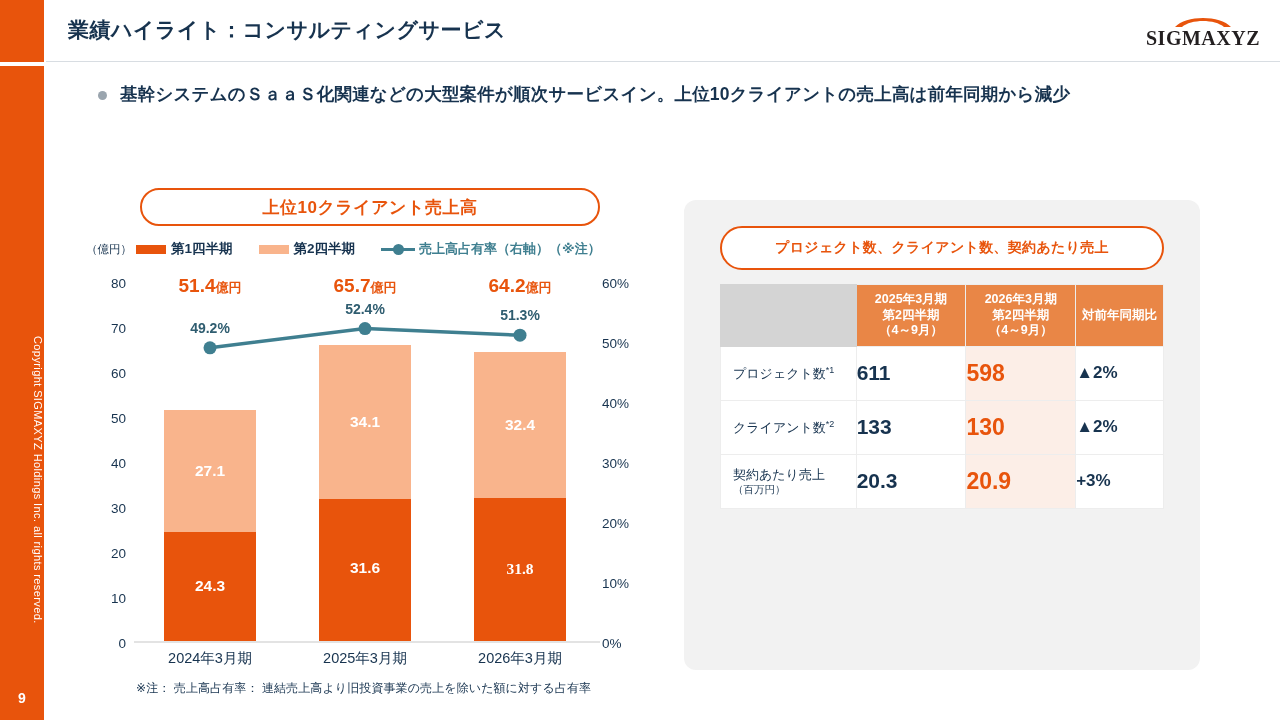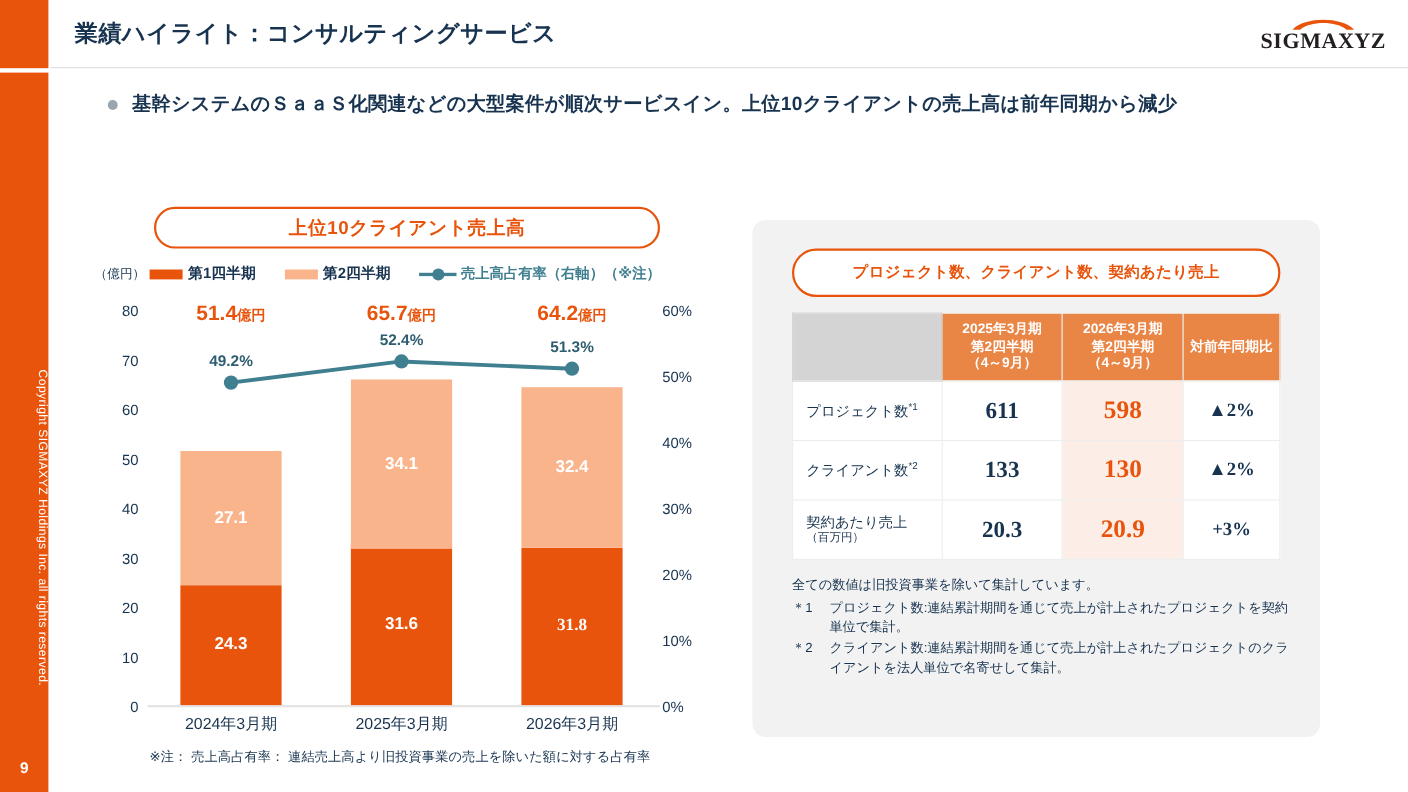--- a/index.html
+++ b/index.html
@@ -101,21 +101,21 @@
   #table { position:absolute; left:36px; top:84px; width:444px; }
   table { border-collapse:collapse; width:444px; background:#fff; }
   th, td { border:1px solid #ededed; }
   thead th { color:#fff; background:#E98646; font-size:12.5px; font-weight:700; line-height:1.25; padding:7px 2px; text-align:center; }
   thead th.blank { background:#d4d4d4; border-color:#d4d4d4; }
   thead th.yoy { vertical-align:middle; }
   tbody td { height:54px; background:#fff; }
   td.lbl { font-size:13px; color:#17334f; text-align:left; padding-left:12px; line-height:1.2; }
   td.lbl .sub { font-size:10.5px; }
   td.lbl sup { font-size:9px; }
-  td.num { font-size:21px; color:#17334f; text-align:center; font-weight:600;font-family:Liberation Serif, serif; }
+  td.num { font-size:21px; color:#17334f; text-align:left; font-weight:600; }
   td.num.cur { background:#FCEEE7; color:#E8540C; font-size:23px; }
   td.num.yoy { font-size:17px; font-weight:700; }
 
   .notes { position:absolute; left:36px; top:322px; width:452px; font-size:12px; color:#17334f; line-height:1.55; }
   .notes .n0 { margin-bottom:2px; }
   .notes .nrow { display:flex; }
   .notes .nkey { width:34px; flex:0 0 34px; }
   .notes .nbody { flex:1; }
 </style>
 </head>
@@ -261,25 +261,14 @@
             <tr>
               <td class="lbl"><span>契約あたり売上</span><div class="sub">（百万円）</div></td>
               <td class="num">20.3</td>
               <td class="num cur">20.9</td>
               <td class="num yoy">+3%</td>
             </tr>
           </tbody>
       </table>
     </div>
 
-    <div class="notes">
-      <div class="n0">全ての数値は旧投資事業を除いて集計しています。</div>
-      <div class="nrow">
-        <span class="nkey">＊1</span>
-        <span class="nbody">プロジェクト数:連結累計期間を通じて売上が計上されたプロジェクトを契約単位で集計。</span>
-      </div>
-      <div class="nrow">
-        <span class="nkey">＊2</span>
-        <span class="nbody">クライアント数:連結累計期間を通じて売上が計上されたプロジェクトのクライアントを法人単位で名寄せして集計。</span>
-      </div>
-    </div>
   </div>
 </div>
 
 </body></html>

